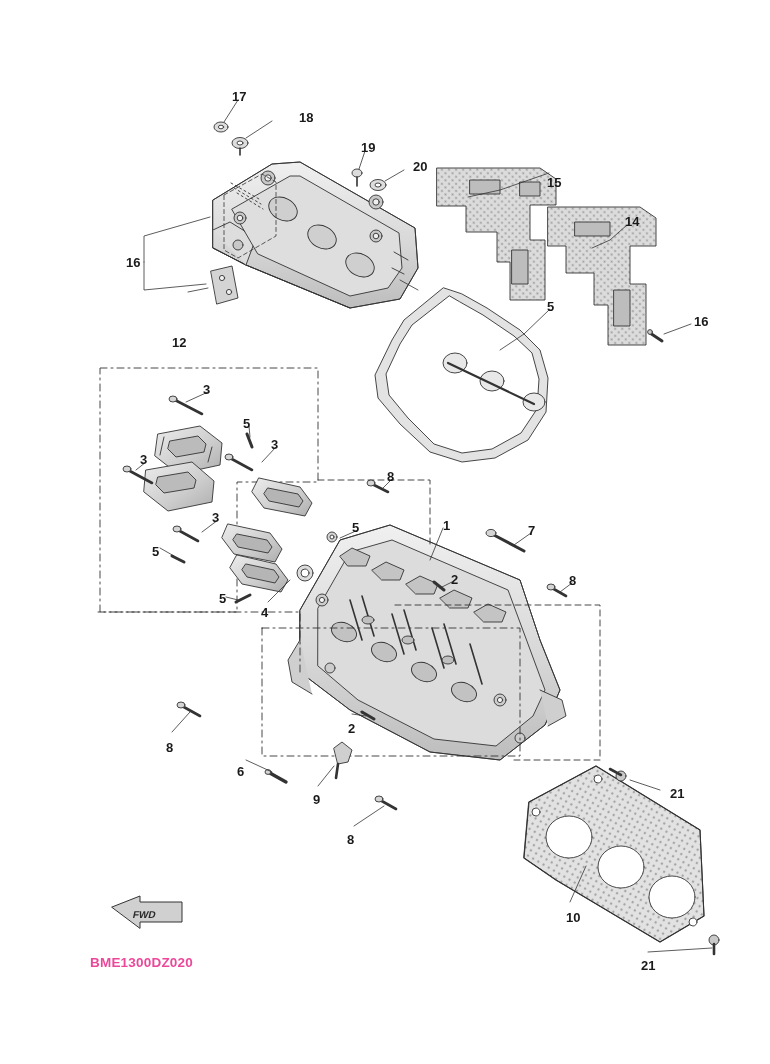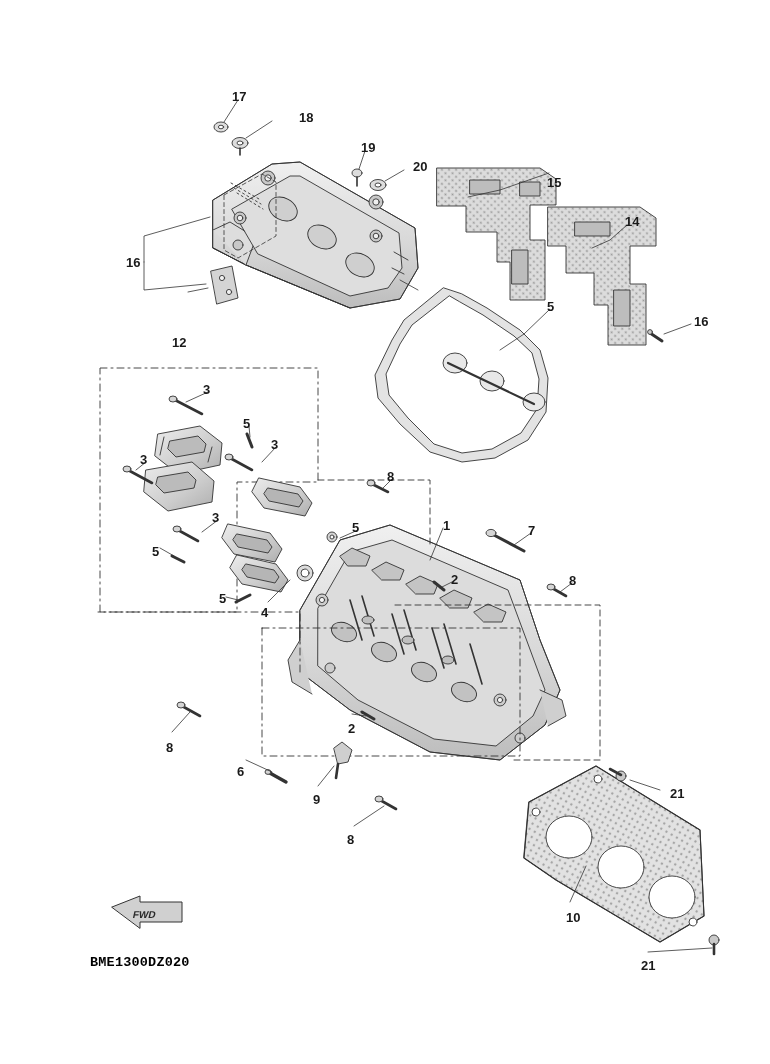--- a/index.html
+++ b/index.html
@@ -31,25 +31,25 @@
     font-weight: bold;
     color: #1a1a1a;
     line-height: 1;
     white-space: nowrap;
     user-select: none;
   }
   #part-code {
     position: absolute;
     left: 90px;
     top: 955px;
-    font-family: Liberation Mono, monospace;
+    font-family: Liberation Sans, sans-serif;
     font-size: 13.5px;
     font-weight: bold;
     letter-spacing: 0.2px;
-    color: #000000;
+    color: #ec4899;
   }
   #fwd-label {
     position: absolute;
     left: 133px;
     top: 909px;
     font-family: "Liberation Sans", sans-serif;
     font-size: 10px;
     font-weight: bold;
     color: #2a2a2a;
     transform: skewX(-12deg);

